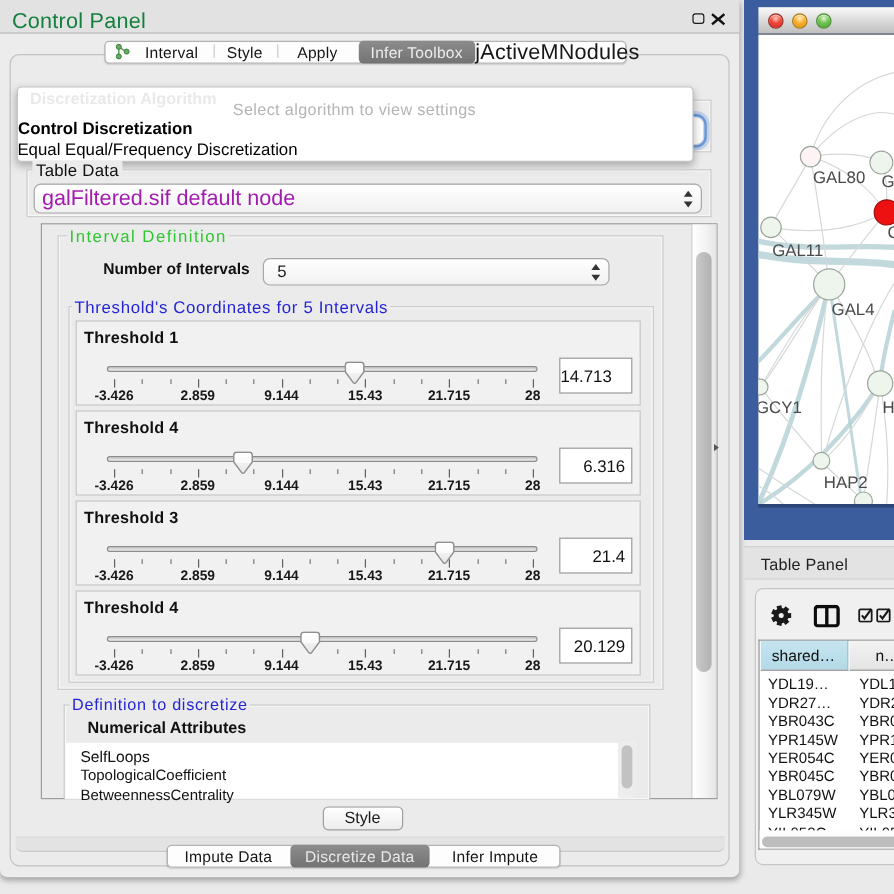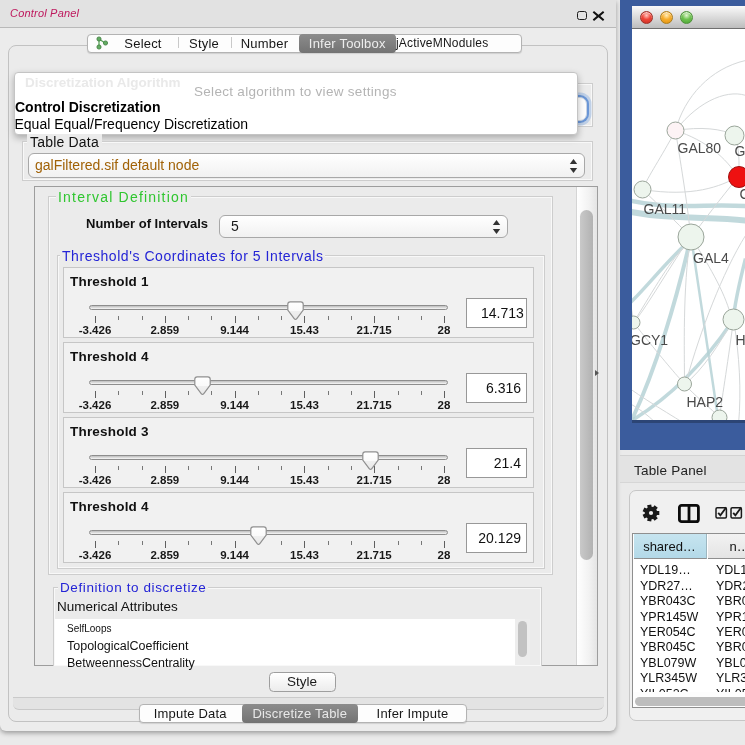--- a/index.html
+++ b/index.html
@@ -1,46 +1,46 @@
 <!DOCTYPE html>
 <html><head><meta charset="utf-8"><title>Control Panel</title><style>html,body{margin:0;padding:0;}*{font-family:"Liberation Sans",sans-serif;box-sizing:border-box;}</style></head><body style="width:745px;height:745px;position:relative;background:#eaeaea;overflow:hidden;">
 <div style="position:absolute;left:0;top:0;width:616px;height:731px;background:#ececec;border-radius:0 0 6px 6px;box-shadow:0 2px 5px rgba(0,0,0,.35);"></div>
 <div style="position:absolute;left:0;top:0;width:616px;height:28px;background:#e2e2e2;border-bottom:1px solid #b9b9b9;"></div>
-<div style="position:absolute;left:10px;top:7px;font-size:11px;color:#be185d;letter-spacing:.2px;font-style:italic;">Control Panel</div>
+<div style="position:absolute;left:10px;top:7px;font-size:18px;color:#15803d;letter-spacing:.2px;">Control Panel</div>
 <div style="position:absolute;left:577px;top:10.5px;width:10px;height:9px;border:1.6px solid #1c1c1c;border-radius:2.5px;"></div>
 <svg style="position:absolute;left:592px;top:10px;" width="13" height="12" viewBox="0 0 13 12">
     <path d="M2,1 L6.5,4.7 L11,1 L12.3,2.5 L8.3,6 L12.3,9.5 L11,11 L6.5,7.3 L2,11 L0.7,9.5 L4.7,6 L0.7,2.5 Z" fill="#111"></path>
   </svg>
 <div style="position:absolute;left:8px;top:45px;width:600px;height:677px;background:#ebebeb;border:1px solid #c2c2c2;border-radius:8px;"></div>
 <div style="position:absolute;left:87px;top:34px;width:435px;height:18.5px;background:#fdfdfd;border:1px solid #b3b3b3;border-radius:4px;box-shadow:0 1px 1px rgba(0,0,0,.12);"></div>
 <svg style="position:absolute;left:96px;top:36px;" width="13" height="14" viewBox="0 0 13 14">
     <path d="M3,3 L3,11 M3,3 L9,7" stroke="#5aa45a" stroke-width="1.3" fill="none"></path>
     <circle cx="3" cy="3" r="2.1" fill="#63ad63" stroke="#3c7a3c" stroke-width=".8"></circle>
     <circle cx="3" cy="11" r="2.1" fill="#63ad63" stroke="#3c7a3c" stroke-width=".8"></circle>
     <circle cx="9.5" cy="7" r="2.1" fill="#63ad63" stroke="#3c7a3c" stroke-width=".8"></circle>
   </svg>
-<div style="position:absolute;left:112px;top:34.5px;width:62px;height:17.5px;line-height:17.5px;text-align:center;font-size:13px;color:#161616;letter-spacing:.2px;">Select</div>
+<div style="position:absolute;left:112px;top:34.5px;width:62px;height:17.5px;line-height:17.5px;text-align:center;font-size:13px;color:#161616;letter-spacing:.2px;">Interval</div>
 <div style="position:absolute;left:177.5px;top:37px;width:1px;height:11px;background:#c9c9c9;"></div>
 <div style="position:absolute;left:178px;top:34.5px;width:52px;height:17.5px;line-height:17.5px;text-align:center;font-size:13px;color:#161616;letter-spacing:.2px;">Style</div>
 <div style="position:absolute;left:230.5px;top:37px;width:1px;height:11px;background:#c9c9c9;"></div>
-<div style="position:absolute;left:231px;top:34.5px;width:67px;height:17.5px;line-height:17.5px;text-align:center;font-size:13px;color:#161616;letter-spacing:.2px;">Number</div>
+<div style="position:absolute;left:231px;top:34.5px;width:67px;height:17.5px;line-height:17.5px;text-align:center;font-size:13px;color:#161616;letter-spacing:.2px;">Apply</div>
 <div style="position:absolute;left:298.5px;top:34px;width:97.5px;height:18.5px;background:linear-gradient(180deg,#8c8c8c,#737373);border-radius:4px;"></div>
 <div style="position:absolute;left:298.5px;top:34.5px;width:97.5px;height:17.5px;line-height:17.5px;text-align:center;font-size:13px;color:#ededed;letter-spacing:.2px;">Infer Toolbox</div>
-<div style="position:absolute;left:396px;top:34.5px;width:126px;height:17.5px;line-height:17.5px;text-align:left;font-size:12px;color:#161616;letter-spacing:.2px;">jActiveMNodules</div>
+<div style="position:absolute;left:396px;top:34.5px;width:126px;height:17.5px;line-height:17.5px;text-align:left;font-size:18px;color:#161616;letter-spacing:.2px;">jActiveMNodules</div>
 <div style="position:absolute;left:22px;top:83px;width:571px;height:44px;border:1px solid #cdcdcd;box-shadow:inset 0 0 0 1px #f8f8f8;"></div>
 <div style="position:absolute;left:28px;top:97px;width:559px;height:23.5px;background:#fdfdfd;border:1px solid #c9d4e4;border-radius:7px;box-shadow:0 0 0 2px rgba(90,140,210,.85),0 0 0 4.5px rgba(125,168,225,.4);"></div>
 <div style="position:absolute;left:14px;top:72px;width:564px;height:62.5px;background:#ffffff;border:1px solid #c4c4c4;border-radius:4px;box-shadow:0 3px 7px rgba(0,0,0,.28);"></div>
 <div style="position:absolute;left:25px;top:75px;font-size:13.5px;font-weight:bold;color:#e9e9e9;">Discretization Algorithm</div>
 <div style="position:absolute;left:194px;top:84px;font-size:13.5px;color:#b4b4b4;letter-spacing:.3px;">Select algorithm to view settings</div>
 <div style="position:absolute;left:15px;top:99px;font-size:14px;font-weight:bold;color:#000;">Control Discretization</div>
 <div style="position:absolute;left:14.5px;top:115.5px;font-size:14px;color:#000;">Equal Equal/Frequency Discretization</div>
 <div style="position:absolute;left:22px;top:141px;width:571px;height:40px;border:1px solid #cdcdcd;box-shadow:inset 0 0 0 1px #f8f8f8;"></div>
 <div style="position:absolute;left:27px;top:134px;background:#ebebeb;padding:0 3px;font-size:14px;color:#111;letter-spacing:.2px;">Table Data</div>
 <div style="position:absolute;left:28px;top:153px;width:557px;height:25px;background:linear-gradient(180deg,#ffffff,#f1f1f1);border:1px solid #a8a8a8;border-radius:6px;"></div>
-<div style="position:absolute;left:35px;top:153px;height:25px;line-height:24px;font-size:14px;color:#a16207;">galFiltered.sif default node</div>
+<div style="position:absolute;left:35px;top:153px;height:25px;line-height:24px;font-size:18px;color:#a21caf;">galFiltered.sif default node</div>
 <svg style="position:absolute;left:569px;top:157.5px" width="9" height="16" viewBox="0 0 9 16">
     <path d="M4.5,1 L8.2,6 L0.8,6 Z" fill="#333"></path>
     <path d="M4.5,15 L8.2,10 L0.8,10 Z" fill="#333"></path>
   </svg>
 <div style="position:absolute;left:34px;top:186px;width:564px;height:480px;background:#ebebeb;border:1px solid #9d9d9d;"></div>
 <div style="position:absolute;left:48px;top:196px;width:505px;height:379px;border:1px solid #cdcdcd;box-shadow:inset 0 0 0 1px #f8f8f8;"></div>
 <div style="position:absolute;left:56px;top:189px;background:#ebebeb;padding:0 2px;font-size:14px;color:#2fc62f;letter-spacing:1.2px;">Interval Definition</div>
 <div style="position:absolute;left:86px;top:216px;font-size:13px;font-weight:bold;color:#111;">Number of Intervals</div>
 <div style="position:absolute;left:219px;top:215px;width:289px;height:23px;background:linear-gradient(180deg,#ffffff,#f1f1f1);border:1px solid #a8a8a8;border-radius:6px;"></div>
 <div style="position:absolute;left:231px;top:215px;height:23px;line-height:22px;font-size:14px;color:#1a1a1a;">5</div>
@@ -79,21 +79,21 @@
       <defs>
         <linearGradient id="tg1" x1="0" y1="0" x2="0" y2="1">
           <stop offset="0" stop-color="#ffffff"></stop>
           <stop offset="0.5" stop-color="#fafafa"></stop>
           <stop offset="0.52" stop-color="#f0f0f0"></stop>
           <stop offset="1" stop-color="#e8e8e8"></stop>
         </linearGradient>
       </defs>
       <path d="M3.2,0.8 L13.8,0.8 Q16.2,0.8 16.2,3.2 L16.2,9 L9.8,17.6 Q8.5,19.3 7.2,17.6 L0.8,9 L0.8,3.2 Q0.8,0.8 3.2,0.8 Z" fill="url(#tg1)" stroke="#8f8f8f" stroke-width="1.2"></path>
     </svg></div>
-<div style="position:absolute;left:466px;top:298px;width:61px;height:30px;background:#fff;border:1px solid #989898;font-size:14px;color:#111;text-align:left;line-height:28px;padding-right:5px;padding-left:14px;">14.713</div>
+<div style="position:absolute;left:466px;top:298px;width:61px;height:30px;background:#fff;border:1px solid #989898;font-size:14px;color:#111;text-align:left;line-height:28px;padding-right:5px;">14.713</div>
 <div style="position:absolute;left:63px;top:342px;width:471px;height:71px;background:#f1f1f1;border:1px solid #c6c6c6;"></div>
 <div style="position:absolute;left:70px;top:349px;font-size:13.5px;font-weight:bold;color:#111;letter-spacing:.2px;">Threshold 4</div>
 <div style="position:absolute;left:89px;top:379.5px;width:359px;height:5.5px;border:1px solid #8d8d8d;border-radius:3px;background:linear-gradient(180deg,#bdbdbd,#f7f7f7);"></div>
 <div style="position:absolute;left:95.0px;top:391px;width:1px;height:6.5px;background:#5f5f5f;"></div>
 <div style="position:absolute;left:164.8px;top:391px;width:1px;height:6.5px;background:#5f5f5f;"></div>
 <div style="position:absolute;left:234.6px;top:391px;width:1px;height:6.5px;background:#5f5f5f;"></div>
 <div style="position:absolute;left:304.4px;top:391px;width:1px;height:6.5px;background:#5f5f5f;"></div>
 <div style="position:absolute;left:374.2px;top:391px;width:1px;height:6.5px;background:#5f5f5f;"></div>
 <div style="position:absolute;left:444.0px;top:391px;width:1px;height:6.5px;background:#5f5f5f;"></div>
 <div style="position:absolute;left:118.3px;top:391px;width:1px;height:4px;background:#777;"></div>
@@ -193,35 +193,35 @@
           <stop offset="0.5" stop-color="#fafafa"></stop>
           <stop offset="0.52" stop-color="#f0f0f0"></stop>
           <stop offset="1" stop-color="#e8e8e8"></stop>
         </linearGradient>
       </defs>
       <path d="M3.2,0.8 L13.8,0.8 Q16.2,0.8 16.2,3.2 L16.2,9 L9.8,17.6 Q8.5,19.3 7.2,17.6 L0.8,9 L0.8,3.2 Q0.8,0.8 3.2,0.8 Z" fill="url(#tg4)" stroke="#8f8f8f" stroke-width="1.2"></path>
     </svg></div>
 <div style="position:absolute;left:466px;top:523px;width:61px;height:30px;background:#fff;border:1px solid #989898;font-size:14px;color:#111;text-align:right;line-height:28px;padding-right:5px;">20.129</div>
 <div style="position:absolute;left:53px;top:587px;width:489px;height:79px;border:1px solid #cdcdcd;border-bottom:none;box-shadow:inset 0 0 0 1px #f8f8f8;"></div>
 <div style="position:absolute;left:58px;top:580px;background:#ebebeb;padding:0 2px;font-size:13.5px;color:#2424d6;letter-spacing:.6px;">Definition to discretize</div>
-<div style="position:absolute;left:57px;top:599px;font-size:13.5px;font-weight:normal;color:#111;">Numerical Attributes</div>
+<div style="position:absolute;left:73px;top:599px;font-size:13.5px;font-weight:bold;color:#111;">Numerical Attributes</div>
 <div style="position:absolute;left:55px;top:619px;width:475px;height:46px;background:#ffffff;"></div>
 <div style="position:absolute;left:515px;top:619px;width:15px;height:46px;background:#ededed;"></div>
-<div style="position:absolute;left:67px;top:622.5px;font-size:10px;color:#111;">SelfLoops</div>
+<div style="position:absolute;left:67px;top:622.5px;font-size:13px;color:#111;">SelfLoops</div>
 <div style="position:absolute;left:67px;top:639px;font-size:12.5px;color:#111;">TopologicalCoefficient</div>
 <div style="position:absolute;left:67px;top:655.5px;font-size:12.5px;color:#111;">BetweennessCentrality</div>
 <div style="position:absolute;left:517.5px;top:621px;width:9.5px;height:36px;border-radius:5px;background:#c2c2c2;"></div>
 <div style="position:absolute;left:576px;top:187px;width:21px;height:478px;background:linear-gradient(90deg,#ffffff,#f2f2f2 60%,#e4e4e4);border-left:1px solid #d5d5d5;"></div>
 <div style="position:absolute;left:580px;top:210px;width:13px;height:350px;border-radius:7px;background:linear-gradient(90deg,#c9c9c9,#b2b2b2);"></div>
 <div style="position:absolute;left:268.5px;top:671.5px;width:67px;height:20px;background:linear-gradient(180deg,#ffffff,#ececec);border:1px solid #9e9e9e;border-radius:4.5px;text-align:center;line-height:18px;font-size:13.5px;color:#1a1a1a;">Style</div>
 <div style="position:absolute;left:13px;top:697px;width:591px;height:12.5px;background:#e3e3e3;border-top:1px solid #cacaca;border-bottom:1px solid #c9c9c9;border-radius:0 0 6px 6px;"></div>
 <div style="position:absolute;left:139px;top:704px;width:328px;height:18.5px;background:#fdfdfd;border:1px solid #b3b3b3;border-radius:4px;box-shadow:0 1px 1px rgba(0,0,0,.12);"></div>
 <div style="position:absolute;left:139px;top:704.5px;width:102.5px;height:17.5px;line-height:17.5px;text-align:center;font-size:13px;color:#161616;letter-spacing:.2px;">Impute Data</div>
 <div style="position:absolute;left:241.5px;top:704px;width:116.5px;height:18.5px;background:linear-gradient(180deg,#8c8c8c,#737373);border-radius:4px;"></div>
-<div style="position:absolute;left:241.5px;top:704.5px;width:116.5px;height:17.5px;line-height:17.5px;text-align:center;font-size:13px;color:#e8e8e8;letter-spacing:.2px;">Discretize Table</div>
+<div style="position:absolute;left:241.5px;top:704.5px;width:116.5px;height:17.5px;line-height:17.5px;text-align:center;font-size:13px;color:#e8e8e8;letter-spacing:.2px;">Discretize Data</div>
 <div style="position:absolute;left:358px;top:704.5px;width:109px;height:17.5px;line-height:17.5px;text-align:center;font-size:13px;color:#161616;letter-spacing:.2px;">Infer Impute</div>
 <svg style="position:absolute;left:594px;top:369px;" width="6" height="8" viewBox="0 0 6 8">
     <path d="M1,1 L5,4 L1,7 Z" fill="#555"></path>
   </svg>
 <div style="position:absolute;left:619.5px;top:0;width:125.5px;height:450px;background:#3b5c9d;"></div>
 <div style="position:absolute;left:631.5px;top:5.5px;width:113.5px;height:23px;background:linear-gradient(180deg,#fafafa,#bdbdbd);border-bottom:1px solid #6f6f6f;"></div>
 <div style="position:absolute;left:640.0px;top:10.8px;width:13px;height:13px;border-radius:50%;background:radial-gradient(circle at 50% 30%, #ffc7c0 0%, #ef4437 45%, #cc3226 90%);border:1px solid #9c2e25;box-shadow:inset 0 1px 1px rgba(255,255,255,.7);"></div>
 <div style="position:absolute;left:659.8px;top:10.8px;width:13px;height:13px;border-radius:50%;background:radial-gradient(circle at 50% 30%, #ffeebb 0%, #f7ad2c 45%, #e29413 90%);border:1px solid #ab7c19;box-shadow:inset 0 1px 1px rgba(255,255,255,.7);"></div>
 <div style="position:absolute;left:680.1px;top:10.8px;width:13px;height:13px;border-radius:50%;background:radial-gradient(circle at 50% 30%, #e2f6d2 0%, #6ec24f 45%, #4da636 90%);border:1px solid #4c8f38;box-shadow:inset 0 1px 1px rgba(255,255,255,.7);"></div>
 <div style="position:absolute;left:631.5px;top:28.5px;width:113.5px;height:391px;background:#ffffff;"></div>

